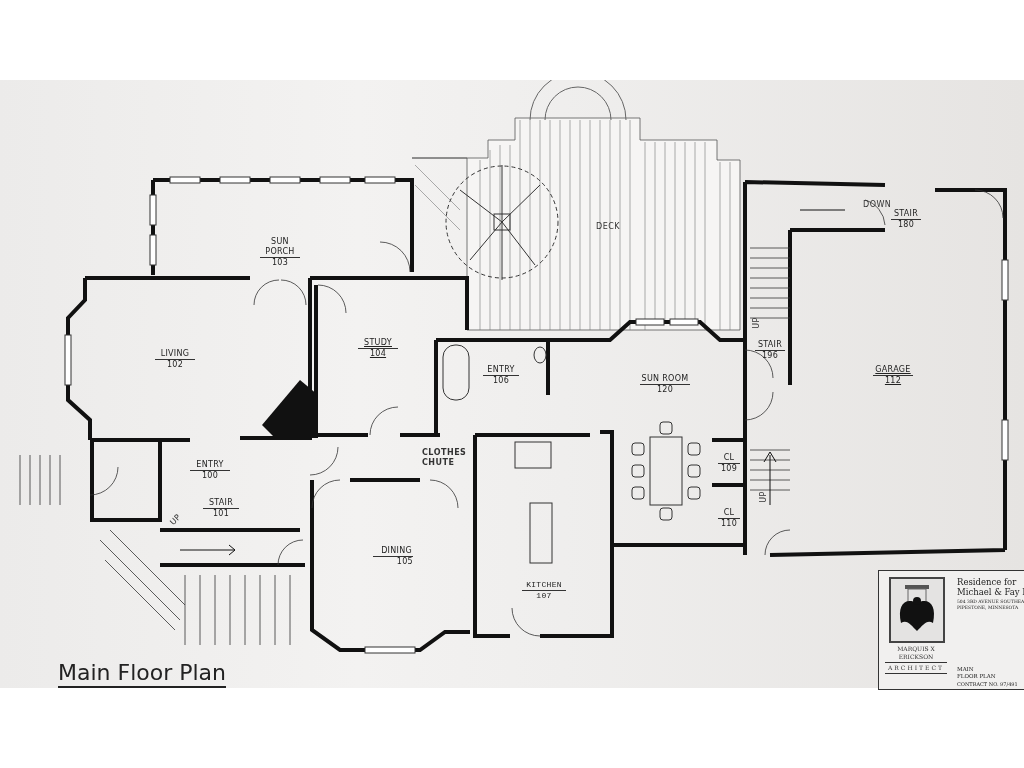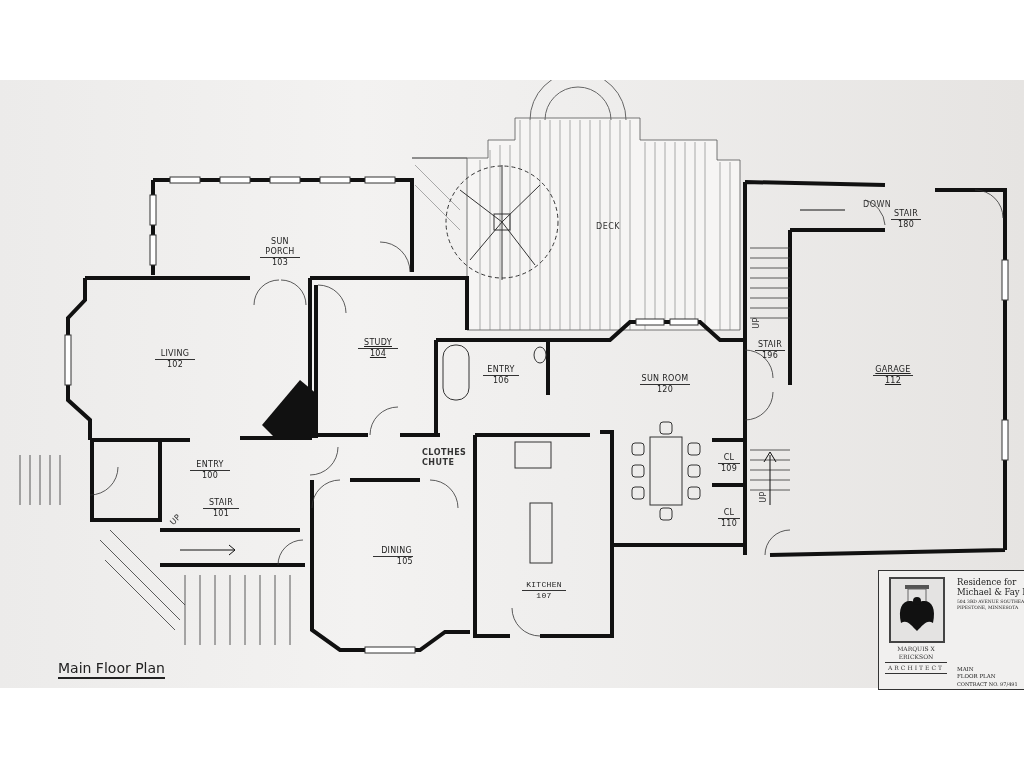--- a/index.html
+++ b/index.html
@@ -13,21 +13,21 @@
   }
   .plan { position:absolute; left:0; top:0; }
   .room-label {
     position:absolute; text-align:center; font-size:8px; color:#222; line-height:10px;
     font-family:"DejaVu Sans", sans-serif; letter-spacing:.3px;
   }
   .room-label .name { display:block; border-bottom:1px solid #333; padding:0 1px; }
   .room-label .num { display:block; }
   .note { position:absolute; font-size:8px; color:#333; font-family:"DejaVu Sans", sans-serif; line-height:10px; letter-spacing:.5px; }
   .title {
-    position:absolute; left:58px; top:580px; font-size:14px; color:#222;
+    position:absolute; left:58px; top:580px; font-size:22px; color:#222;
     font-family:"DejaVu Sans", sans-serif; border-bottom:2px solid #222; padding-bottom:1px;
   }
   .titleblock {
     position:absolute; left:878px; top:490px; width:146px; height:118px;
     border:1.5px solid #333; background:#f1f0ef;
   }
   .logo-box { position:absolute; left:10px; top:6px; width:52px; height:62px; border:2px solid #444; background:#e4e3e2; }
   .firm { position:absolute; left:6px; top:74px; width:62px; font-size:6px; color:#333; text-align:center; line-height:8px; font-family:"DejaVu Serif", serif; }
   .firm .line { border-top:1px solid #333; margin:1px 0; }
   .tb-text { position:absolute; left:78px; font-family:"DejaVu Serif", serif; color:#222; white-space:nowrap; }

